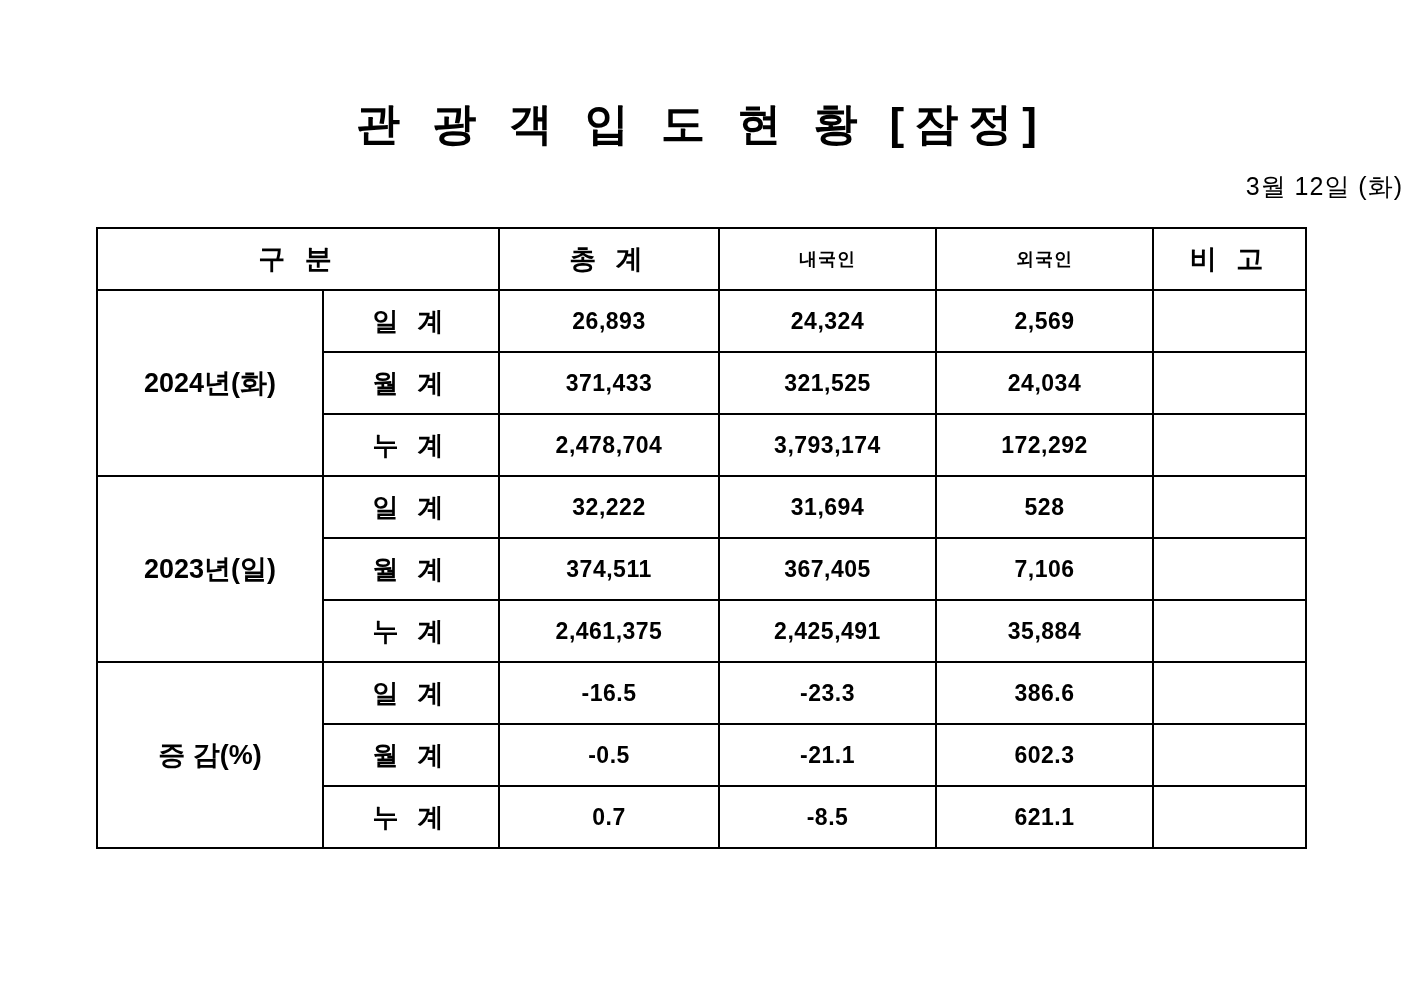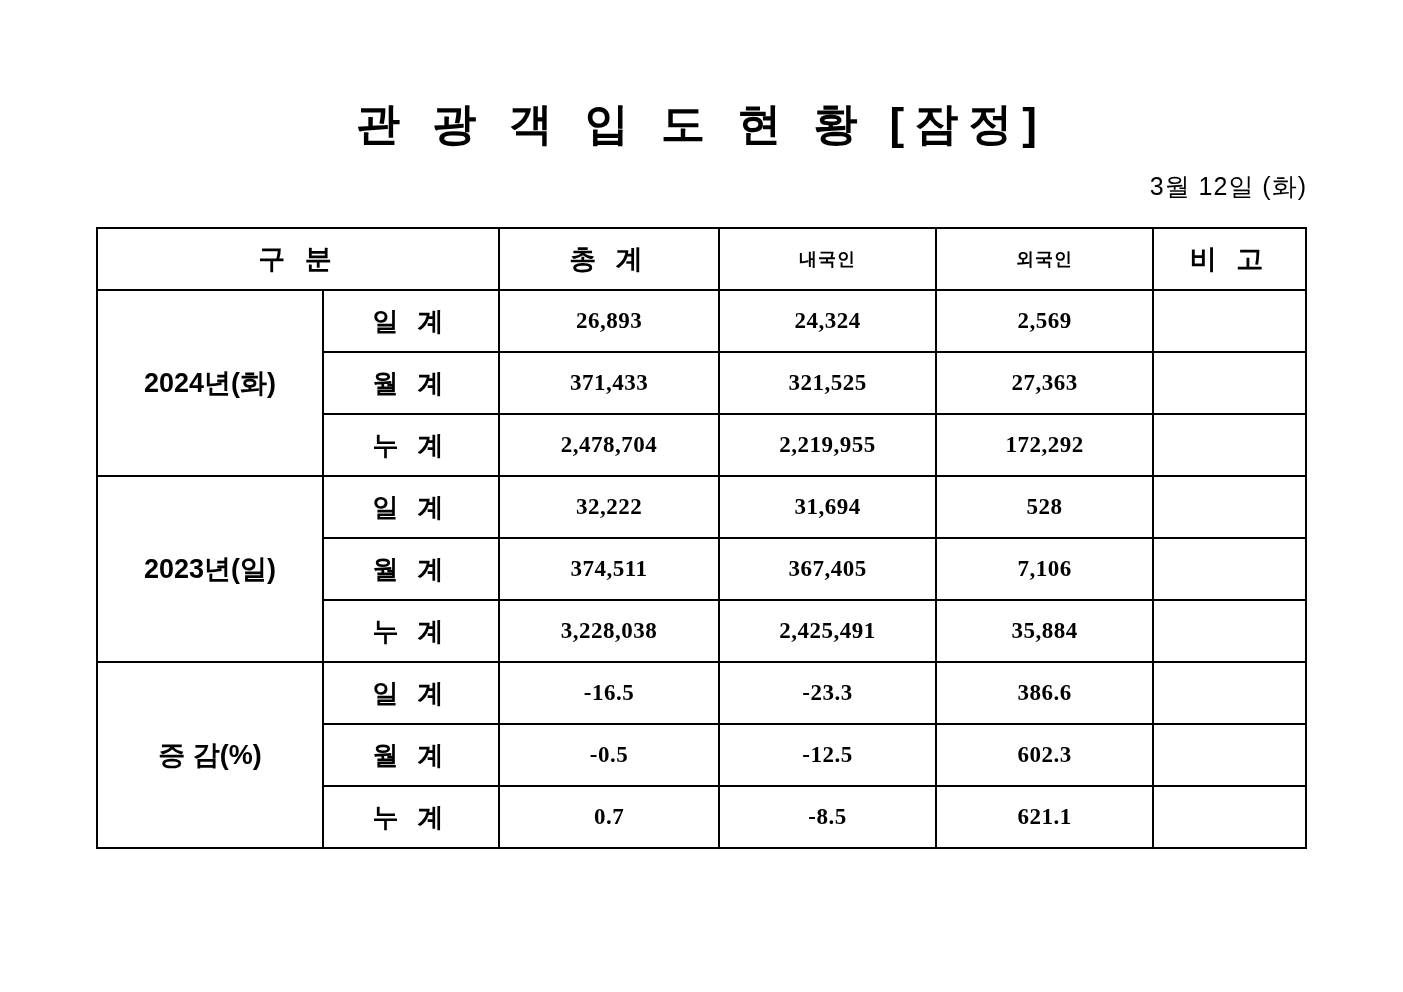--- a/index.html
+++ b/index.html
@@ -29,21 +29,20 @@
     margin: 0;
     padding-top: 100px;
     line-height: 1.1;
     white-space: nowrap;
   }
   .subtitle {
     text-align: right;
     font-size: 25px;
     margin: 0;
     padding-top: 22px;
-    padding-right: 96px;
     letter-spacing: 1px;
   }
   .table-wrap {
     padding: 24px 98px 0 96px;
   }
   table.report {
     border-collapse: collapse;
     width: 1209px;
     table-layout: fixed;
   }
@@ -76,21 +75,20 @@
   }
   .sublabel {
     font-size: 26px;
     font-weight: normal;
     letter-spacing: 6px;
   }
   .num {
     font-size: 23px;
     font-weight: bold;
     letter-spacing: 0.5px;
-    font-family: Liberation Serif, serif;
   }
   .remark {
     font-size: 23px;
   }
   col.c-group { width: 226px; }
   col.c-sub   { width: 176px; }
   col.c-total { width: 220px; }
   col.c-dom   { width: 217px; }
   col.c-for   { width: 217px; }
   col.c-rem   { width: 153px; }
@@ -130,27 +128,27 @@
           <td class="sublabel">일 계</td>
           <td class="num">26,893</td>
           <td class="num">24,324</td>
           <td class="num">2,569</td>
           <td class="remark"></td>
         </tr>
         <tr>
           <td class="sublabel">월 계</td>
           <td class="num">371,433</td>
           <td class="num">321,525</td>
-          <td class="num">27,363</td>
+          <td class="num">24,034</td>
           <td class="remark"></td>
         </tr>
         <tr>
           <td class="sublabel">누 계</td>
           <td class="num">2,478,704</td>
-          <td class="num">2,219,955</td>
+          <td class="num">3,793,174</td>
           <td class="num">172,292</td>
           <td class="remark"></td>
         </tr>
 
         <tr class="thick-top">
           <td class="rowgroup" rowspan="3">2023년(일)</td>
           <td class="sublabel">일 계</td>
           <td class="num">32,222</td>
           <td class="num">31,694</td>
           <td class="num">528</td>
@@ -158,38 +156,38 @@
         </tr>
         <tr>
           <td class="sublabel">월 계</td>
           <td class="num">374,511</td>
           <td class="num">367,405</td>
           <td class="num">7,106</td>
           <td class="remark"></td>
         </tr>
         <tr>
           <td class="sublabel">누 계</td>
-          <td class="num">3,228,038</td>
+          <td class="num">2,461,375</td>
           <td class="num">2,425,491</td>
           <td class="num">35,884</td>
           <td class="remark"></td>
         </tr>
 
         <tr class="thick-top">
           <td class="rowgroup" rowspan="3">증 감(%)</td>
           <td class="sublabel">일 계</td>
           <td class="num">-16.5</td>
           <td class="num">-23.3</td>
           <td class="num">386.6</td>
           <td class="remark"></td>
         </tr>
         <tr>
           <td class="sublabel">월 계</td>
           <td class="num">-0.5</td>
-          <td class="num">-12.5</td>
+          <td class="num">-21.1</td>
           <td class="num">602.3</td>
           <td class="remark"></td>
         </tr>
         <tr>
           <td class="sublabel">누 계</td>
           <td class="num">0.7</td>
           <td class="num">-8.5</td>
           <td class="num">621.1</td>
           <td class="remark"></td>
         </tr>

